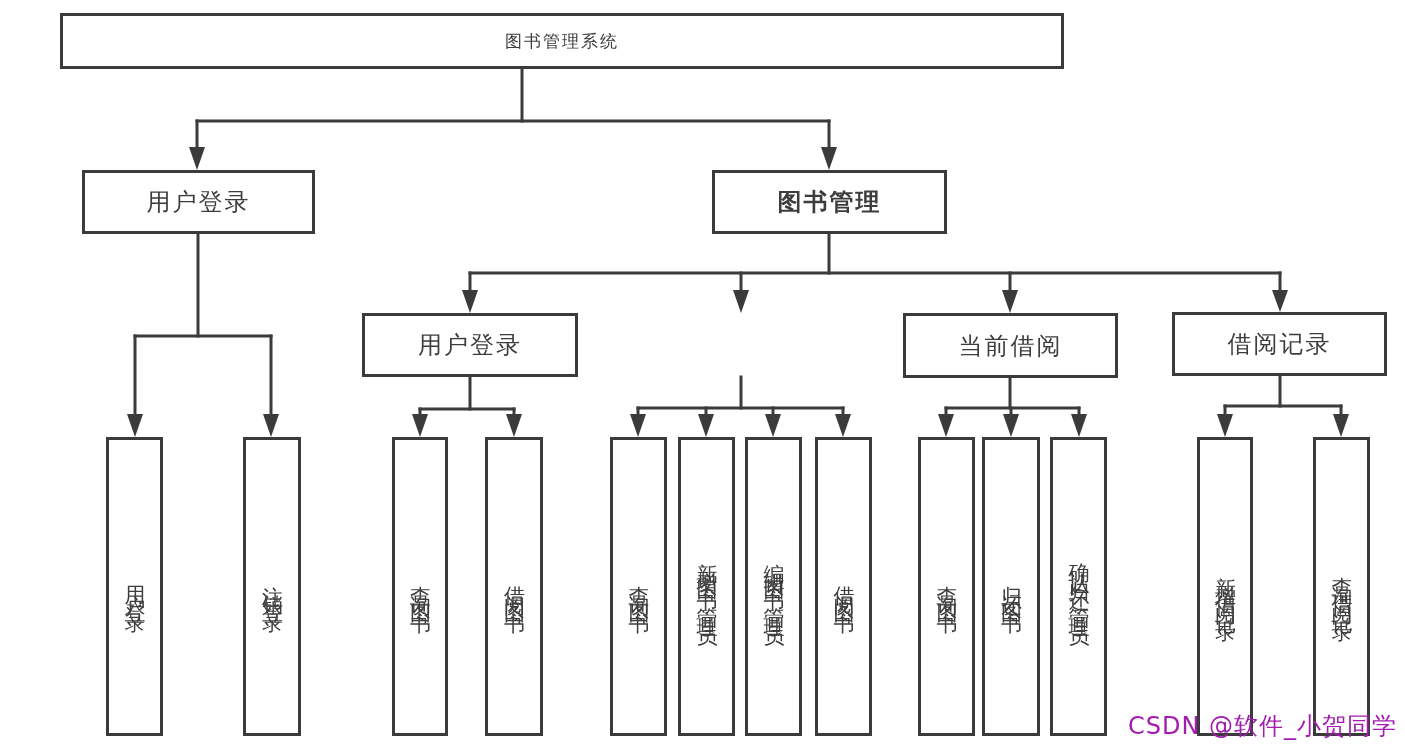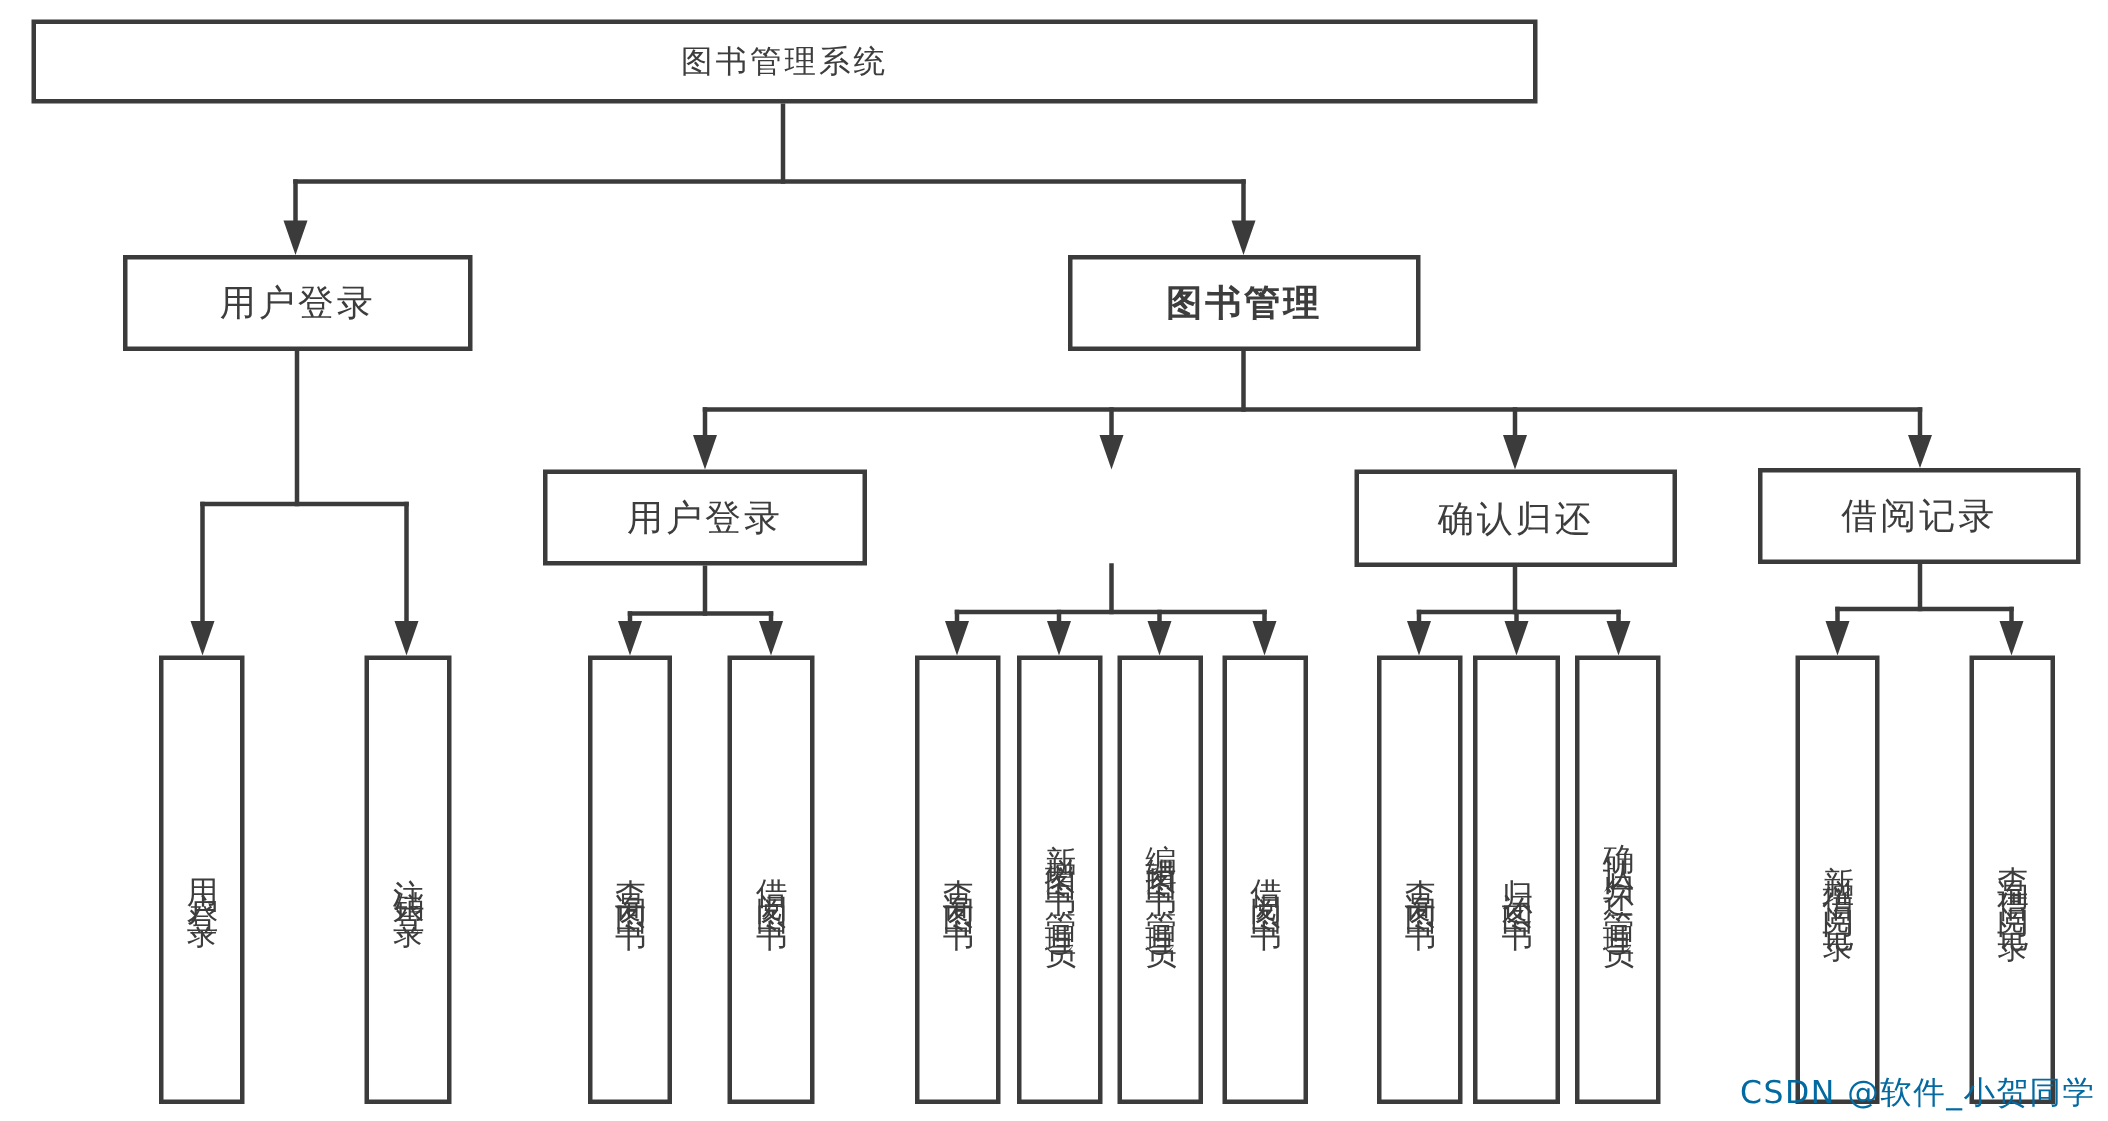--- a/index.html
+++ b/index.html
@@ -25,21 +25,22 @@
     justify-content: center;
     color: #3d3d3d;
     z-index: 2;
   }
   .hnode {
     font-size: 24px;
     letter-spacing: 2px;
     white-space: nowrap;
   }
   .root-node {
-    font-size: 21px;
+    font-size: 17px;
+    margin-left: 39px;
   }
   .leaf {
     writing-mode: vertical-rl;
     text-orientation: mixed;
     font-size: 21px;
     letter-spacing: 9px;
     line-height: 1;
     text-align: center;
   }
   .leaf span {
@@ -57,22 +58,22 @@
     stroke-linecap: square;
   }
   #connectors polygon {
     fill: #3b3b3b;
     stroke: none;
   }
   #watermark {
     position: absolute;
     right: 8px;
     bottom: 5px;
-    font-size: 21px;
-    color: #0369a1;
+    font-size: 24px;
+    color: #a21caf;
     letter-spacing: 1px;
     white-space: nowrap;
     z-index: 3;
   }
 </style>
 </head>
 <body>
 
 <div id="canvas">
 
@@ -146,21 +147,21 @@
     <span>用户登录</span>
   </div>
   <div class="node hnode" style="left:712px; top:170px; width:235px; height:64px;font-weight:bold;">
     <span>图书管理</span>
   </div>
 
   <div class="node hnode" style="left:362px; top:313px; width:216px; height:64px;">
     <span>用户登录</span>
   </div>
   <div class="node hnode" style="left:903px; top:313px; width:215px; height:65px;">
-    <span>确认归还</span>
+    <span>当前借阅</span>
   </div>
   <div class="node hnode" style="left:1172px; top:312px; width:215px; height:64px;">
     <span>借阅记录</span>
   </div>
 
   <div class="node leaf" style="left:106px; top:437px; width:57px; height:299px;">
     <span>用户登录</span>
   </div>
   <div class="node leaf" style="left:243px; top:437px; width:58px; height:299px;">
     <span>注销登录</span>

